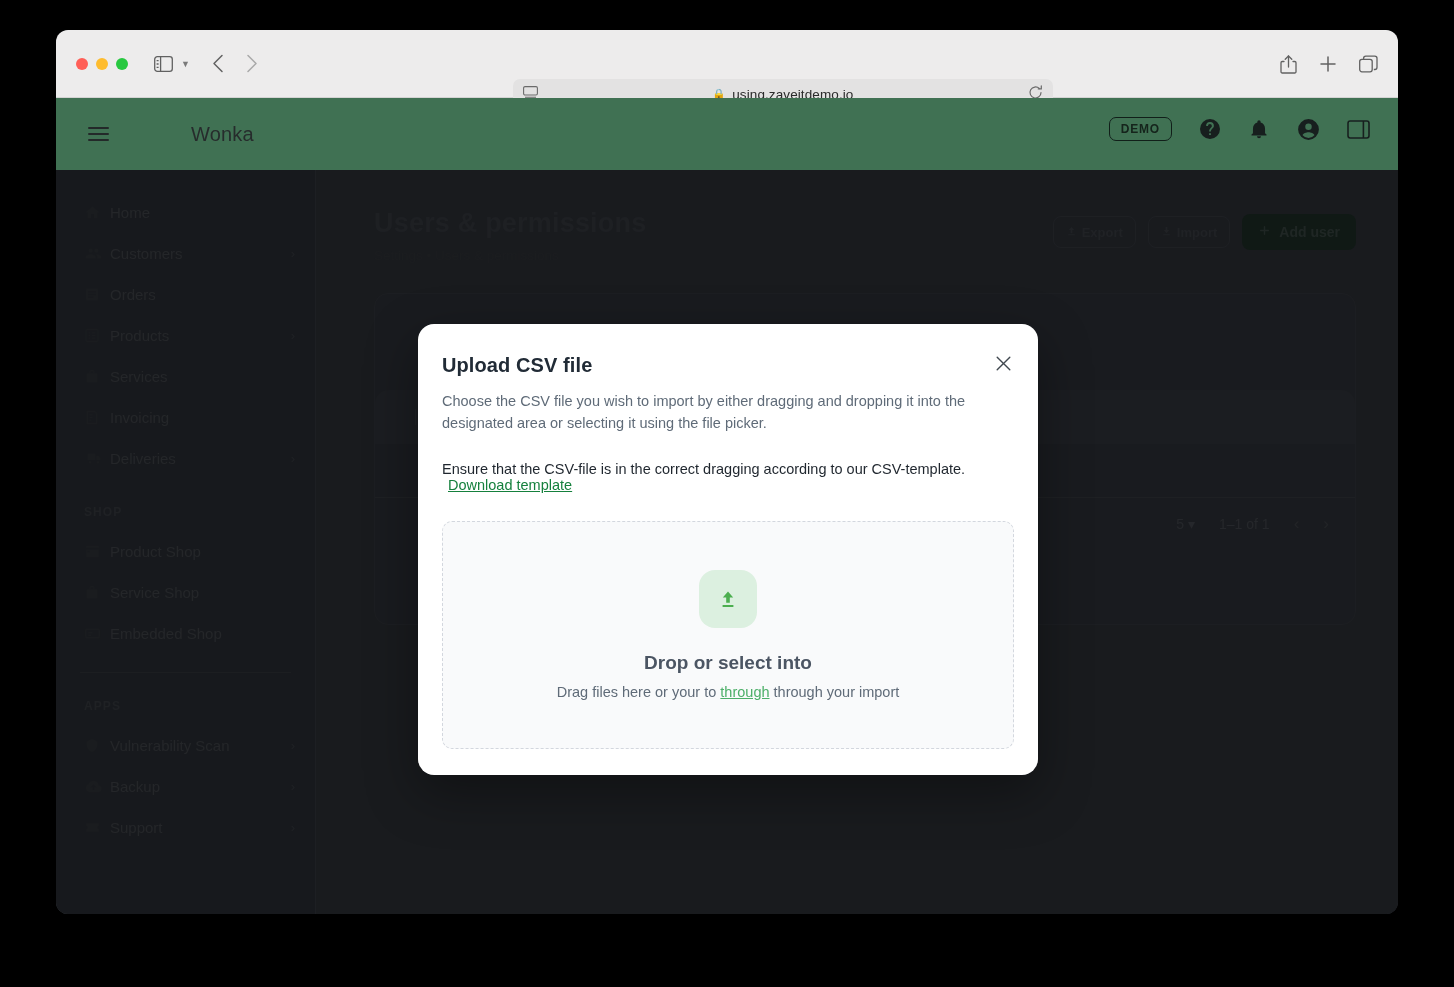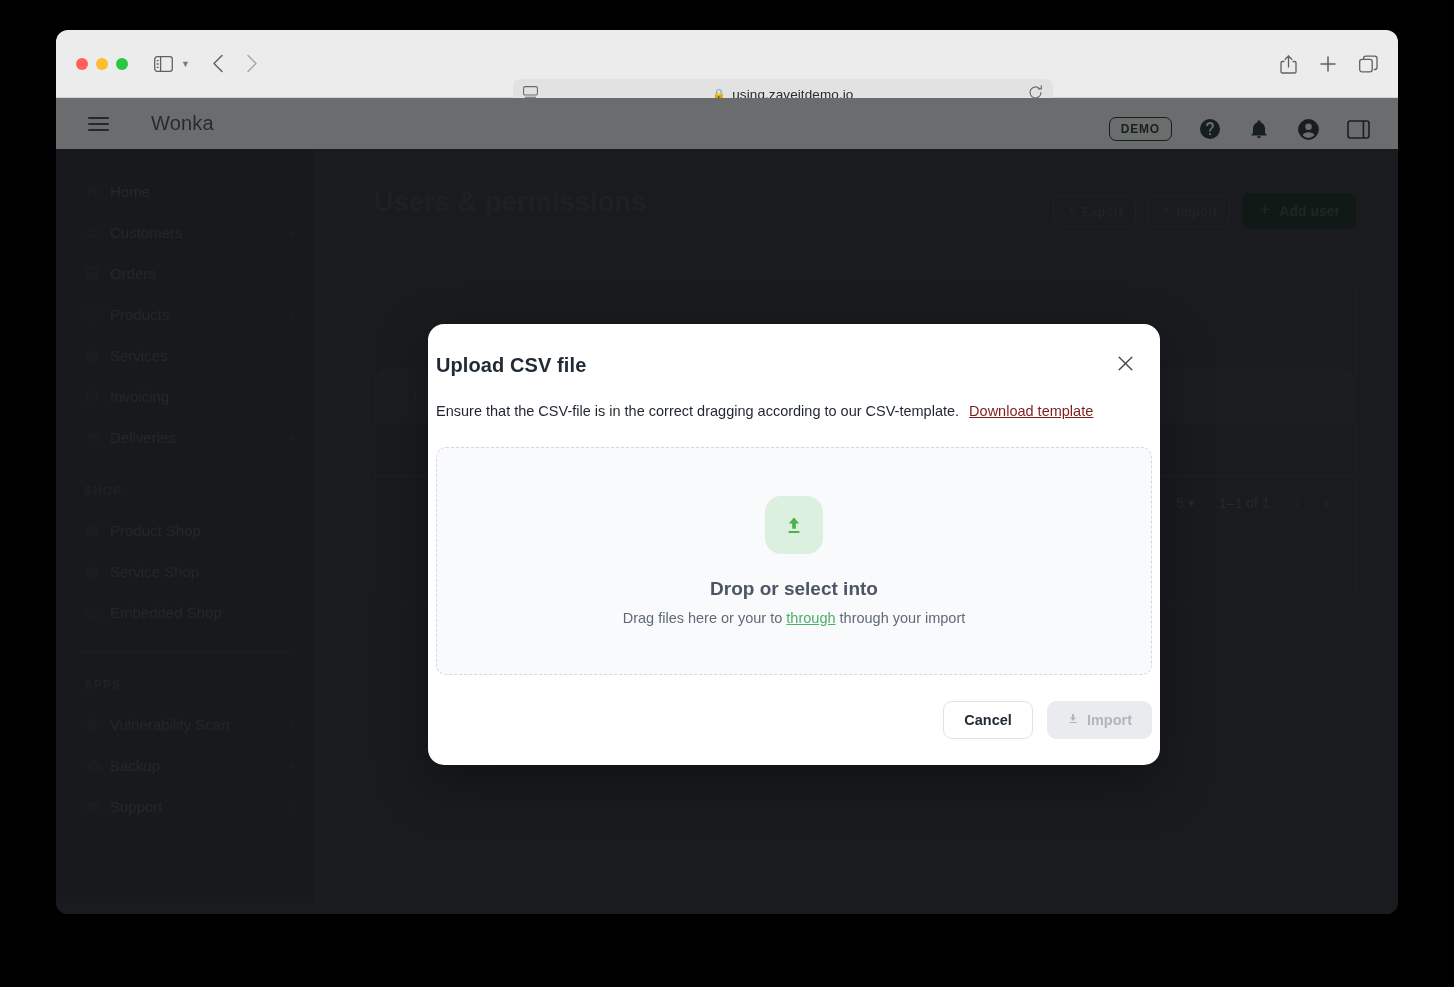--- a/index.html
+++ b/index.html
@@ -72,23 +72,23 @@
   #app-viewport {
     position: relative;
     height: 816px;
     background: #2f3136;
     overflow: hidden;
   }
 
   
   #app-header {
     position: relative;
-    height: 51px;
-    background: #e5e5e5;
-    display: flex; align-items: center;
+    height: 72px;
+    background: #86efac;
+    display: flex; align-items: center; gap: 40px;
   }
   #hamburger { margin-left: 32px; display: flex; flex-direction: column; gap: 4px; }
   #hamburger span { display: block; width: 21px; height: 2px; background: #46514e; border-radius: 1px; }
   #brand-name {
     margin-left: 42px;
     font-size: 20px; color: #4d5855; letter-spacing: .2px;
   }
   #app-header-right {
     position: absolute; right: 28px; top: 0; height: 62px;
     display: flex; align-items: center; gap: 26px;
@@ -202,25 +202,25 @@
 
   
   #modal-overlay {
     position: absolute; inset: 0;
     background: rgba(8,9,11,0.55);
   }
 
   
   #upload-modal {
     position: absolute;
-    left: 372px; top: 226px;
-    width: 732px;
+    left: 362px; top: 226px;
+    width: 620px;
     background: #ffffff;
     border-radius: 16px;
-    padding: 30px 8px 26px;
+    padding: 30px 24px 26px;
     box-shadow: 0 18px 52px rgba(0,0,0,0.35);
   }
   #modal-title {
     font-size: 20px; font-weight: 700; color: #212b36;
     letter-spacing: .1px;
   }
   #modal-close {
     position: absolute; right: 22px; top: 26px;
     width: 26px; height: 26px;
     display: flex; align-items: center; justify-content: center;
@@ -229,21 +229,21 @@
   #modal-desc {
     margin-top: 13px;
     font-size: 14.5px; line-height: 1.55;
     color: #5f6b78;
     max-width: 625px;
   }
   #modal-note {
     margin-top: 26px;
     font-size: 14.5px; color: #1f262e;
   }
-  #download-template-link { color: #7f1d1d; margin-left: 6px; }
+  #download-template-link { color: #15803d; margin-left: 6px; }
 
   #dropzone {
     margin-top: 28px;
     height: 228px;
     border: 1.6px dashed #d3d7de;
     border-radius: 10px;
     background: #f9fafb;
     display: flex; flex-direction: column;
     align-items: center; justify-content: center;
   }
@@ -607,47 +607,37 @@
 
     <div id="upload-modal">
       <div id="modal-title">Upload CSV file</div>
       <span id="modal-close">
         <svg width="15" height="15" viewBox="0 0 15 15" fill="none" stroke="currentColor" stroke-width="1.4" stroke-linecap="round">
             <line x1="1.2" y1="1.2" x2="13.8" y2="13.8"></line>
             <line x1="13.8" y1="1.2" x2="1.2" y2="13.8"></line>
           </svg>
       </span>
 
+      <div id="modal-desc">Choose the CSV file you wish to import by either dragging and dropping it into the designated area or selecting it using the file picker.</div>
 
       <div id="modal-note">
         <span>Ensure that the CSV-file is in the correct dragging according to our CSV-template.</span>
         <a id="download-template-link" href="#">Download template</a>
       </div>
 
       <div id="dropzone">
         <div id="upload-icon-box">
           <svg width="24" height="24" viewBox="0 0 24 24" fill="#4caf50">
               <path d="M12 4.5l5.2 6h-3.4v5.2h-3.6V10.5H6.8zM6.6 18h10.8v2.1H6.6z"></path>
             </svg>
         </div>
         <div id="dropzone-title">Drop or select into</div>
         <div id="dropzone-sub">
           <span>Drag files here or your to</span>
           <a id="browse-link" href="#">through</a>
           <span>through your import</span>
         </div>
       </div>
 
-      <div id="modal-footer">
-        <button id="cancel-button">Cancel</button>
-        <button id="import-button">
-          <span>
-            <svg width="12" height="13" viewBox="0 0 24 24" fill="currentColor">
-                <path d="M12 17l-6-7h4V3h4v7h4zM5 19h14v2H5z"></path>
-              </svg>
-          </span>
-          <span>Import</span>
-        </button>
-      </div>
     </div>
 
   </div>
 </div>
 
 </body></html>

